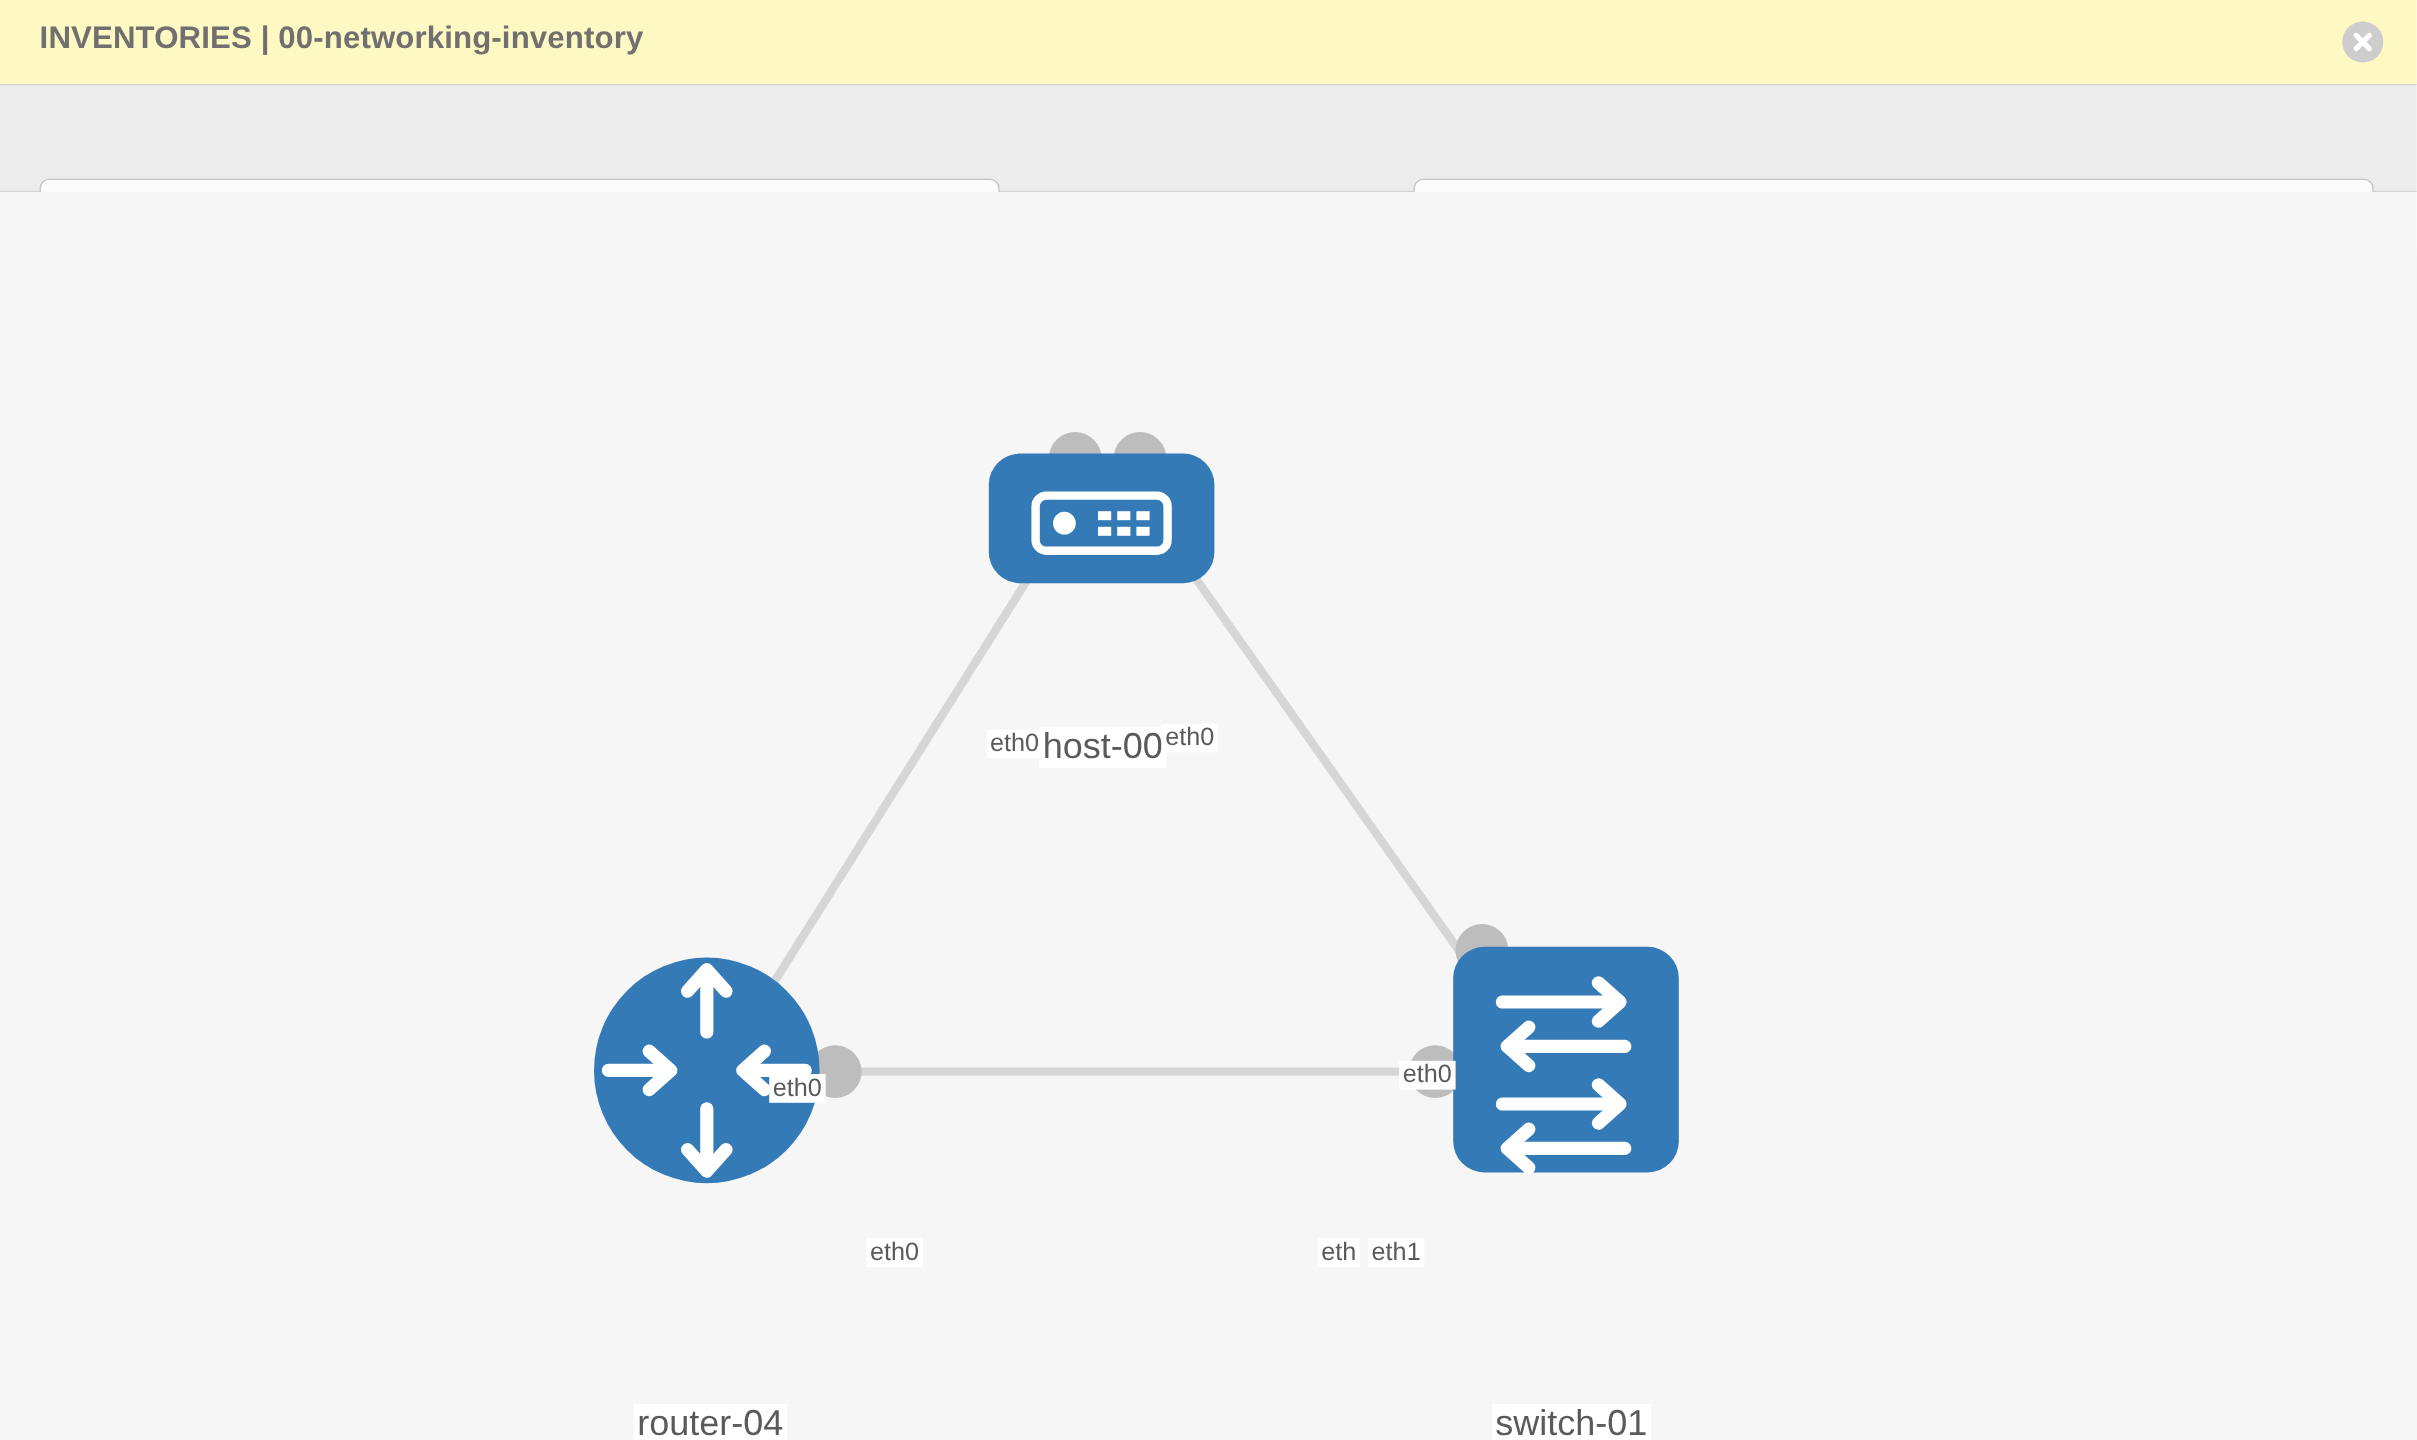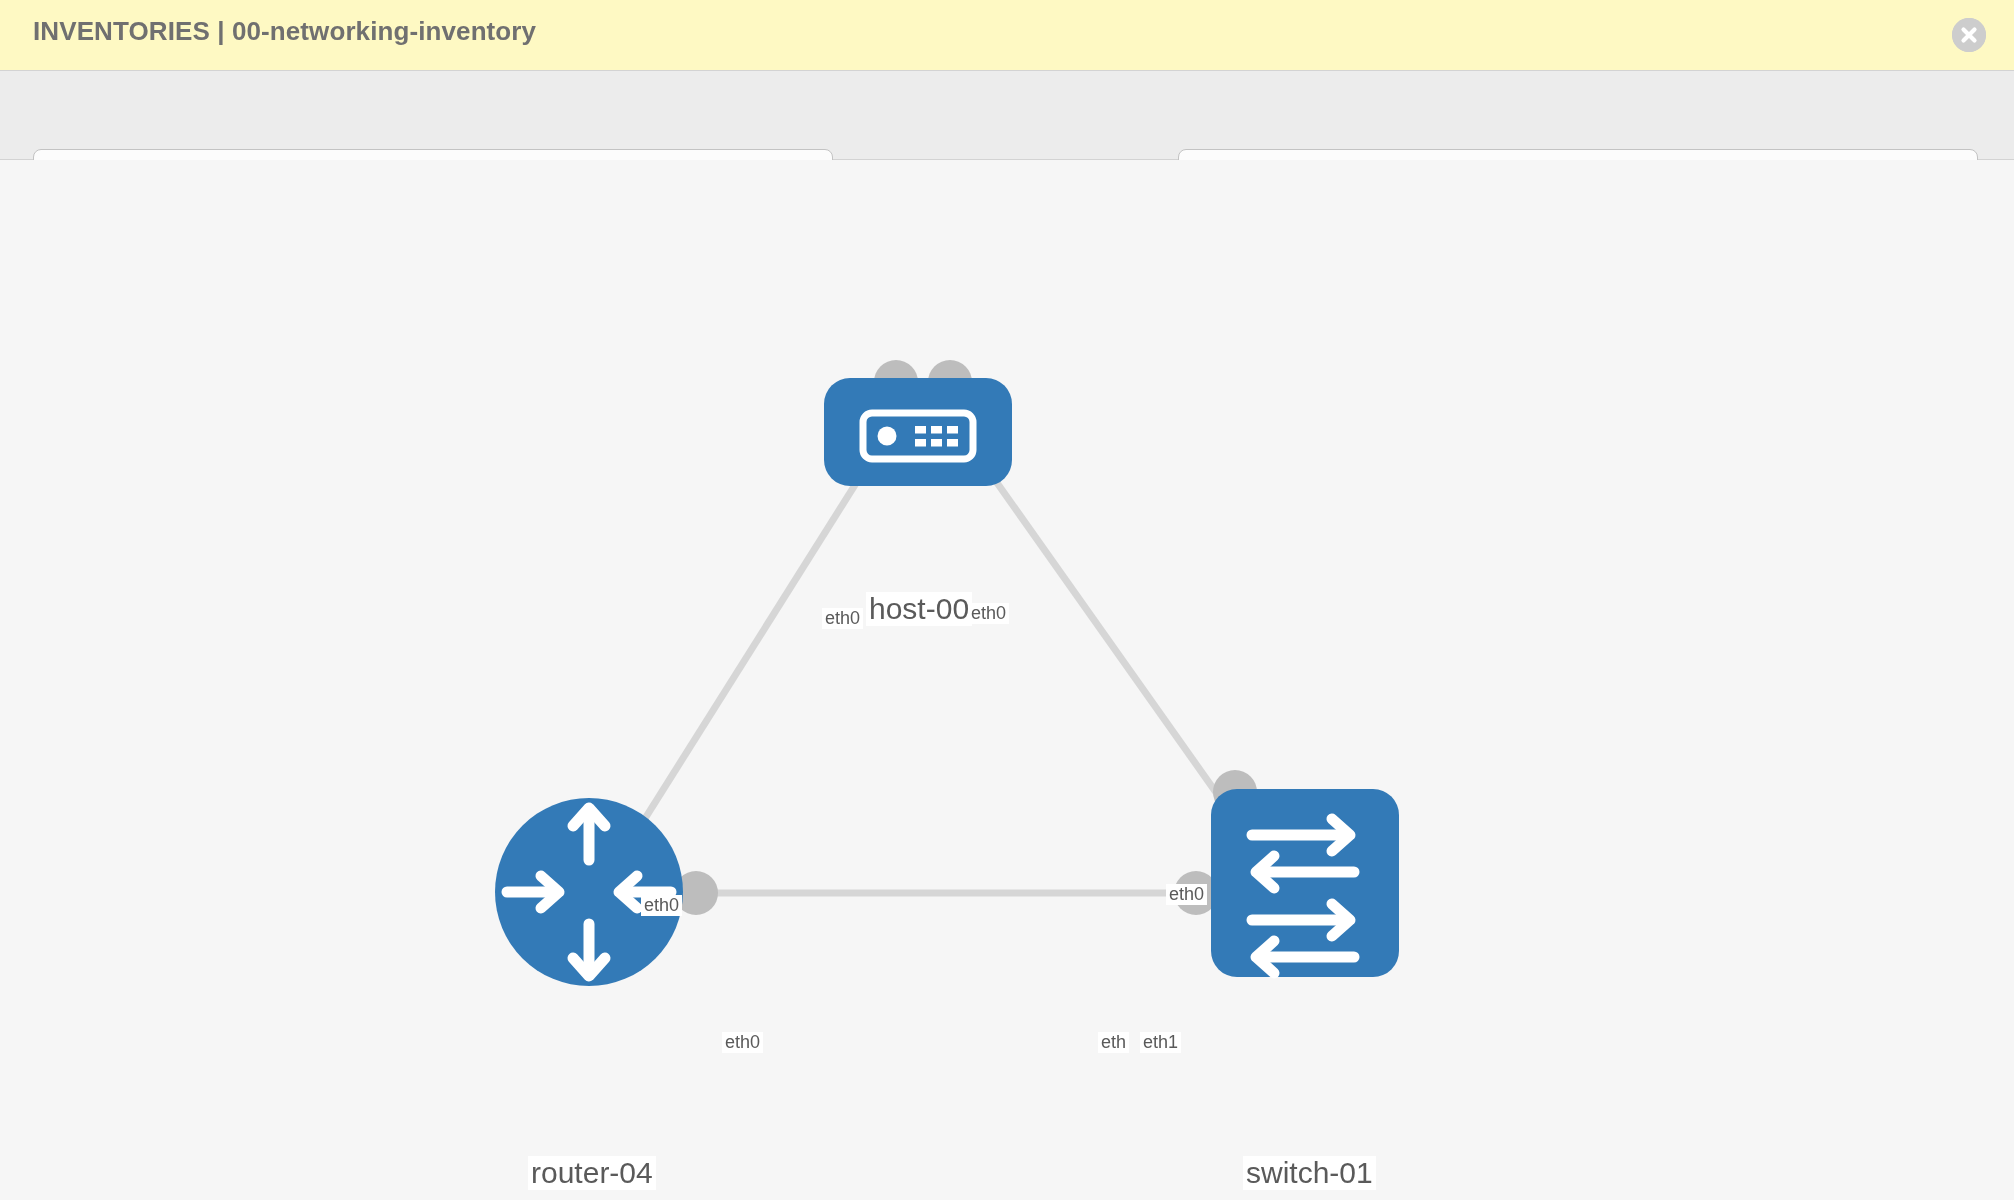--- a/index.html
+++ b/index.html
@@ -107,22 +107,22 @@
 
   
   .nlabel {
     position: absolute;
     background: #ffffff;
     color: #5a5a5a;
     white-space: nowrap;
     line-height: 1.05;
     padding: 1px 3px;
   }
-  .node-name { font-size: 30px; }
-  .iface     { font-size: 18px; }
+  .node-name { font-size: 30px; margin-top: 14px; }
+  .iface     { font-size: 21px; }
 </style>
 </head>
 <body>
 
 <div id="app">
 
   <div class="header">
     <div class="header-title">INVENTORIES | 00-networking-inventory</div>
     <div class="close-btn">
       <svg width="34" height="34" viewBox="0 0 34 34" aria-hidden="true">

